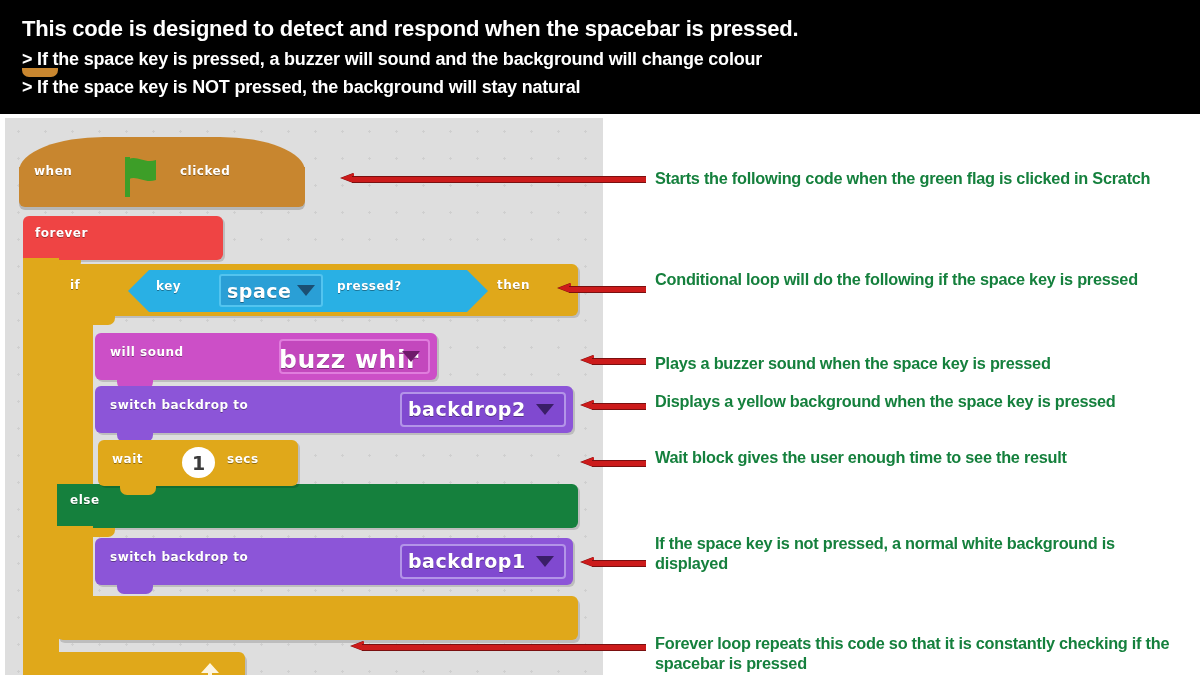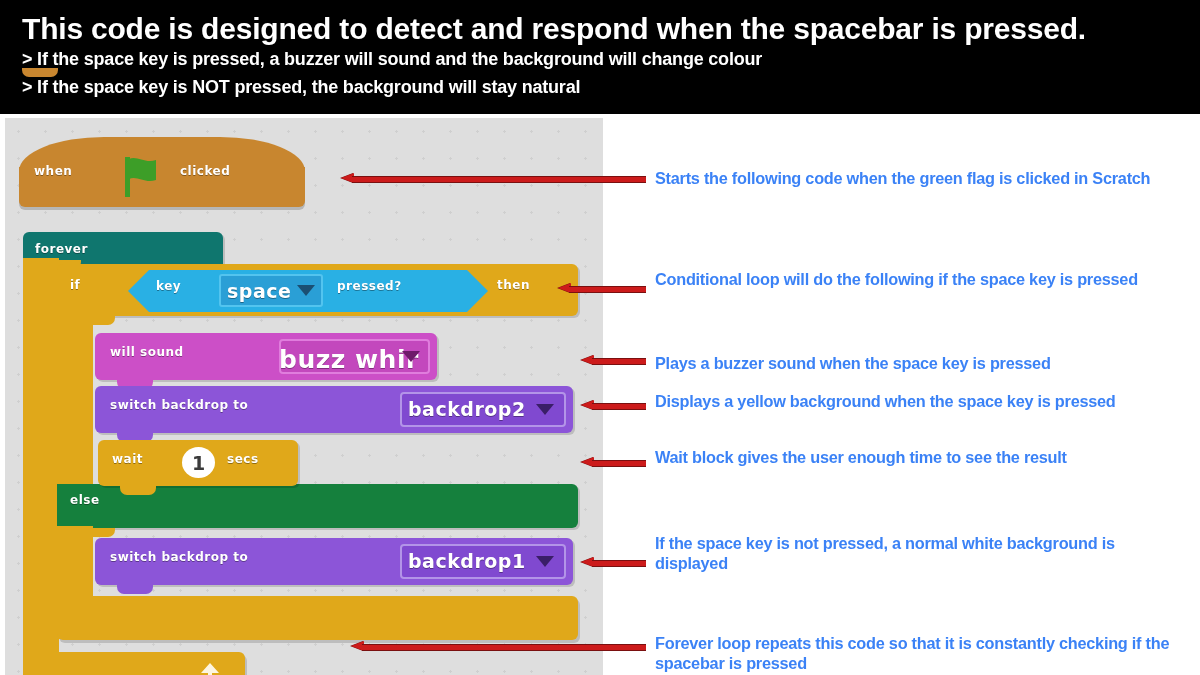--- a/index.html
+++ b/index.html
@@ -8,21 +8,21 @@
     font-family:"Liberation Sans", sans-serif;
   }
   .page{position:relative;width:1200px;height:675px;background:#ffffff;}
 
   
   .banner{
     position:absolute;left:0;top:0;width:1200px;height:114px;background:#000000;
     box-sizing:border-box;padding:14px 0 0 22px;
   }
   .banner-title{
-    color:#ffffff;font-size:30px;font-weight:bold;letter-spacing:-0.2px;
+    color:#ffffff;font-size:22px;font-weight:bold;letter-spacing:-0.2px;
     line-height:30px;white-space:nowrap;
   }
   .banner-line{
     color:#ffffff;font-size:18px;font-weight:bold;letter-spacing:-0.2px;
     line-height:26px;white-space:nowrap;margin-top:2px;
   }
 
   
   .canvas{
     position:absolute;left:5px;top:118px;width:598px;height:557px;
@@ -61,22 +61,22 @@
     position:absolute;left:34px;top:164px;
   }
   .flag-icon{
     position:absolute;left:123px;top:155px;width:40px;height:44px;
   }
   .clicked-label{position:absolute;left:180px;top:164px;}
 
   
   .forever-wrap{position:absolute;left:23px;top:216px;}
   .forever-top{
-    position:absolute;left:0;top:16px;width:200px;height:44px;
-    background:#0f766e;border-radius:6px 6px 6px 0;
+    position:absolute;left:0;top:0;width:200px;height:44px;
+    background:#ef4444;border-radius:6px 6px 6px 0;
     box-shadow:2px 2px 0 rgba(0,0,0,.15);
   }
   .forever-label{position:absolute;left:12px;top:10px;}
   .forever-arm{
     position:absolute;left:0;top:42px;width:36px;height:398px;background:#e0a81a;
   }
   .forever-foot{
     position:absolute;left:0;top:436px;width:222px;height:44px;
     background:#e0a81a;border-radius:0 6px 6px 6px;
     box-shadow:2px 3px 0 rgba(0,0,0,.15);
@@ -186,21 +186,21 @@
   }
   .arrow .head{
     position:absolute;left:0;top:0;width:0;height:0;
     border-top:5px solid transparent;border-bottom:5px solid transparent;
     border-right:13px solid #cc1b1b;
     filter:drop-shadow(-0.5px 0 0 #7a1010);
   }
 
   
   .note{
-    position:absolute;color:#3b82f6;font-weight:bold;
+    position:absolute;color:#15803d;font-weight:bold;
     font-size:16.3px;line-height:20px;letter-spacing:-0.25px;
     font-family:"Liberation Sans", sans-serif;
   }
 </style>
 </head>
 <body>
 
 <div class="page">
 
   <div class="banner">

